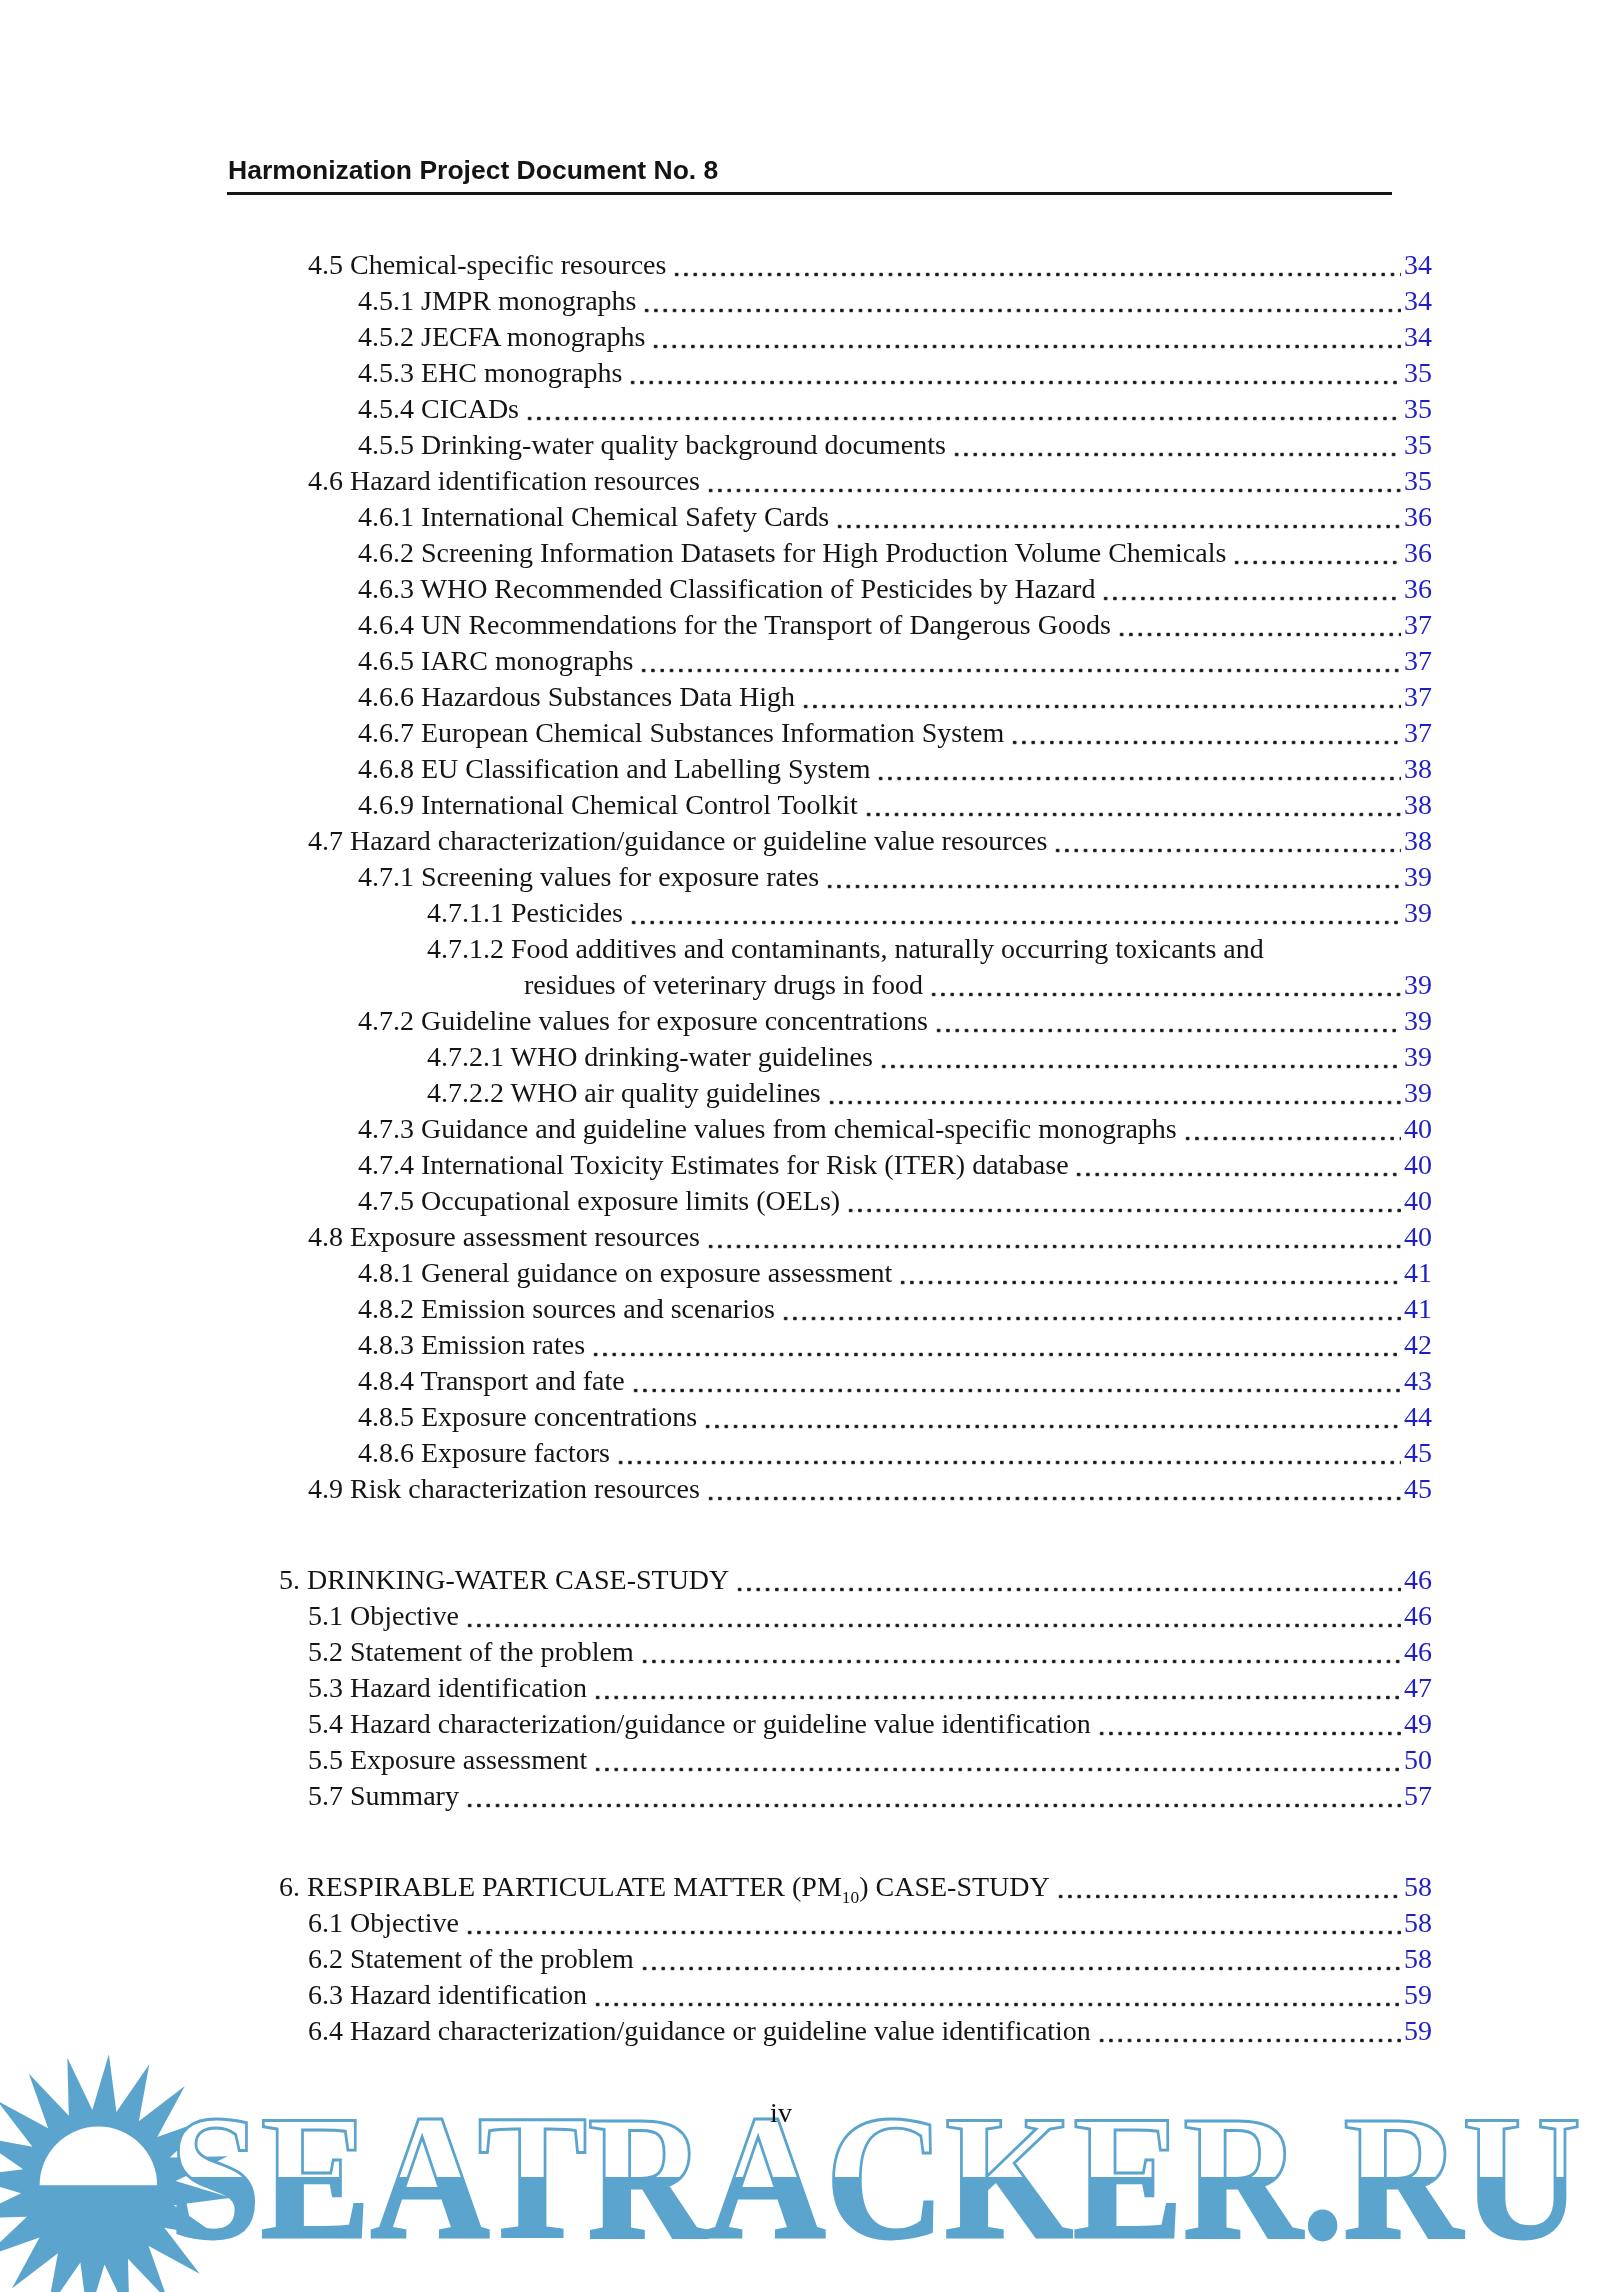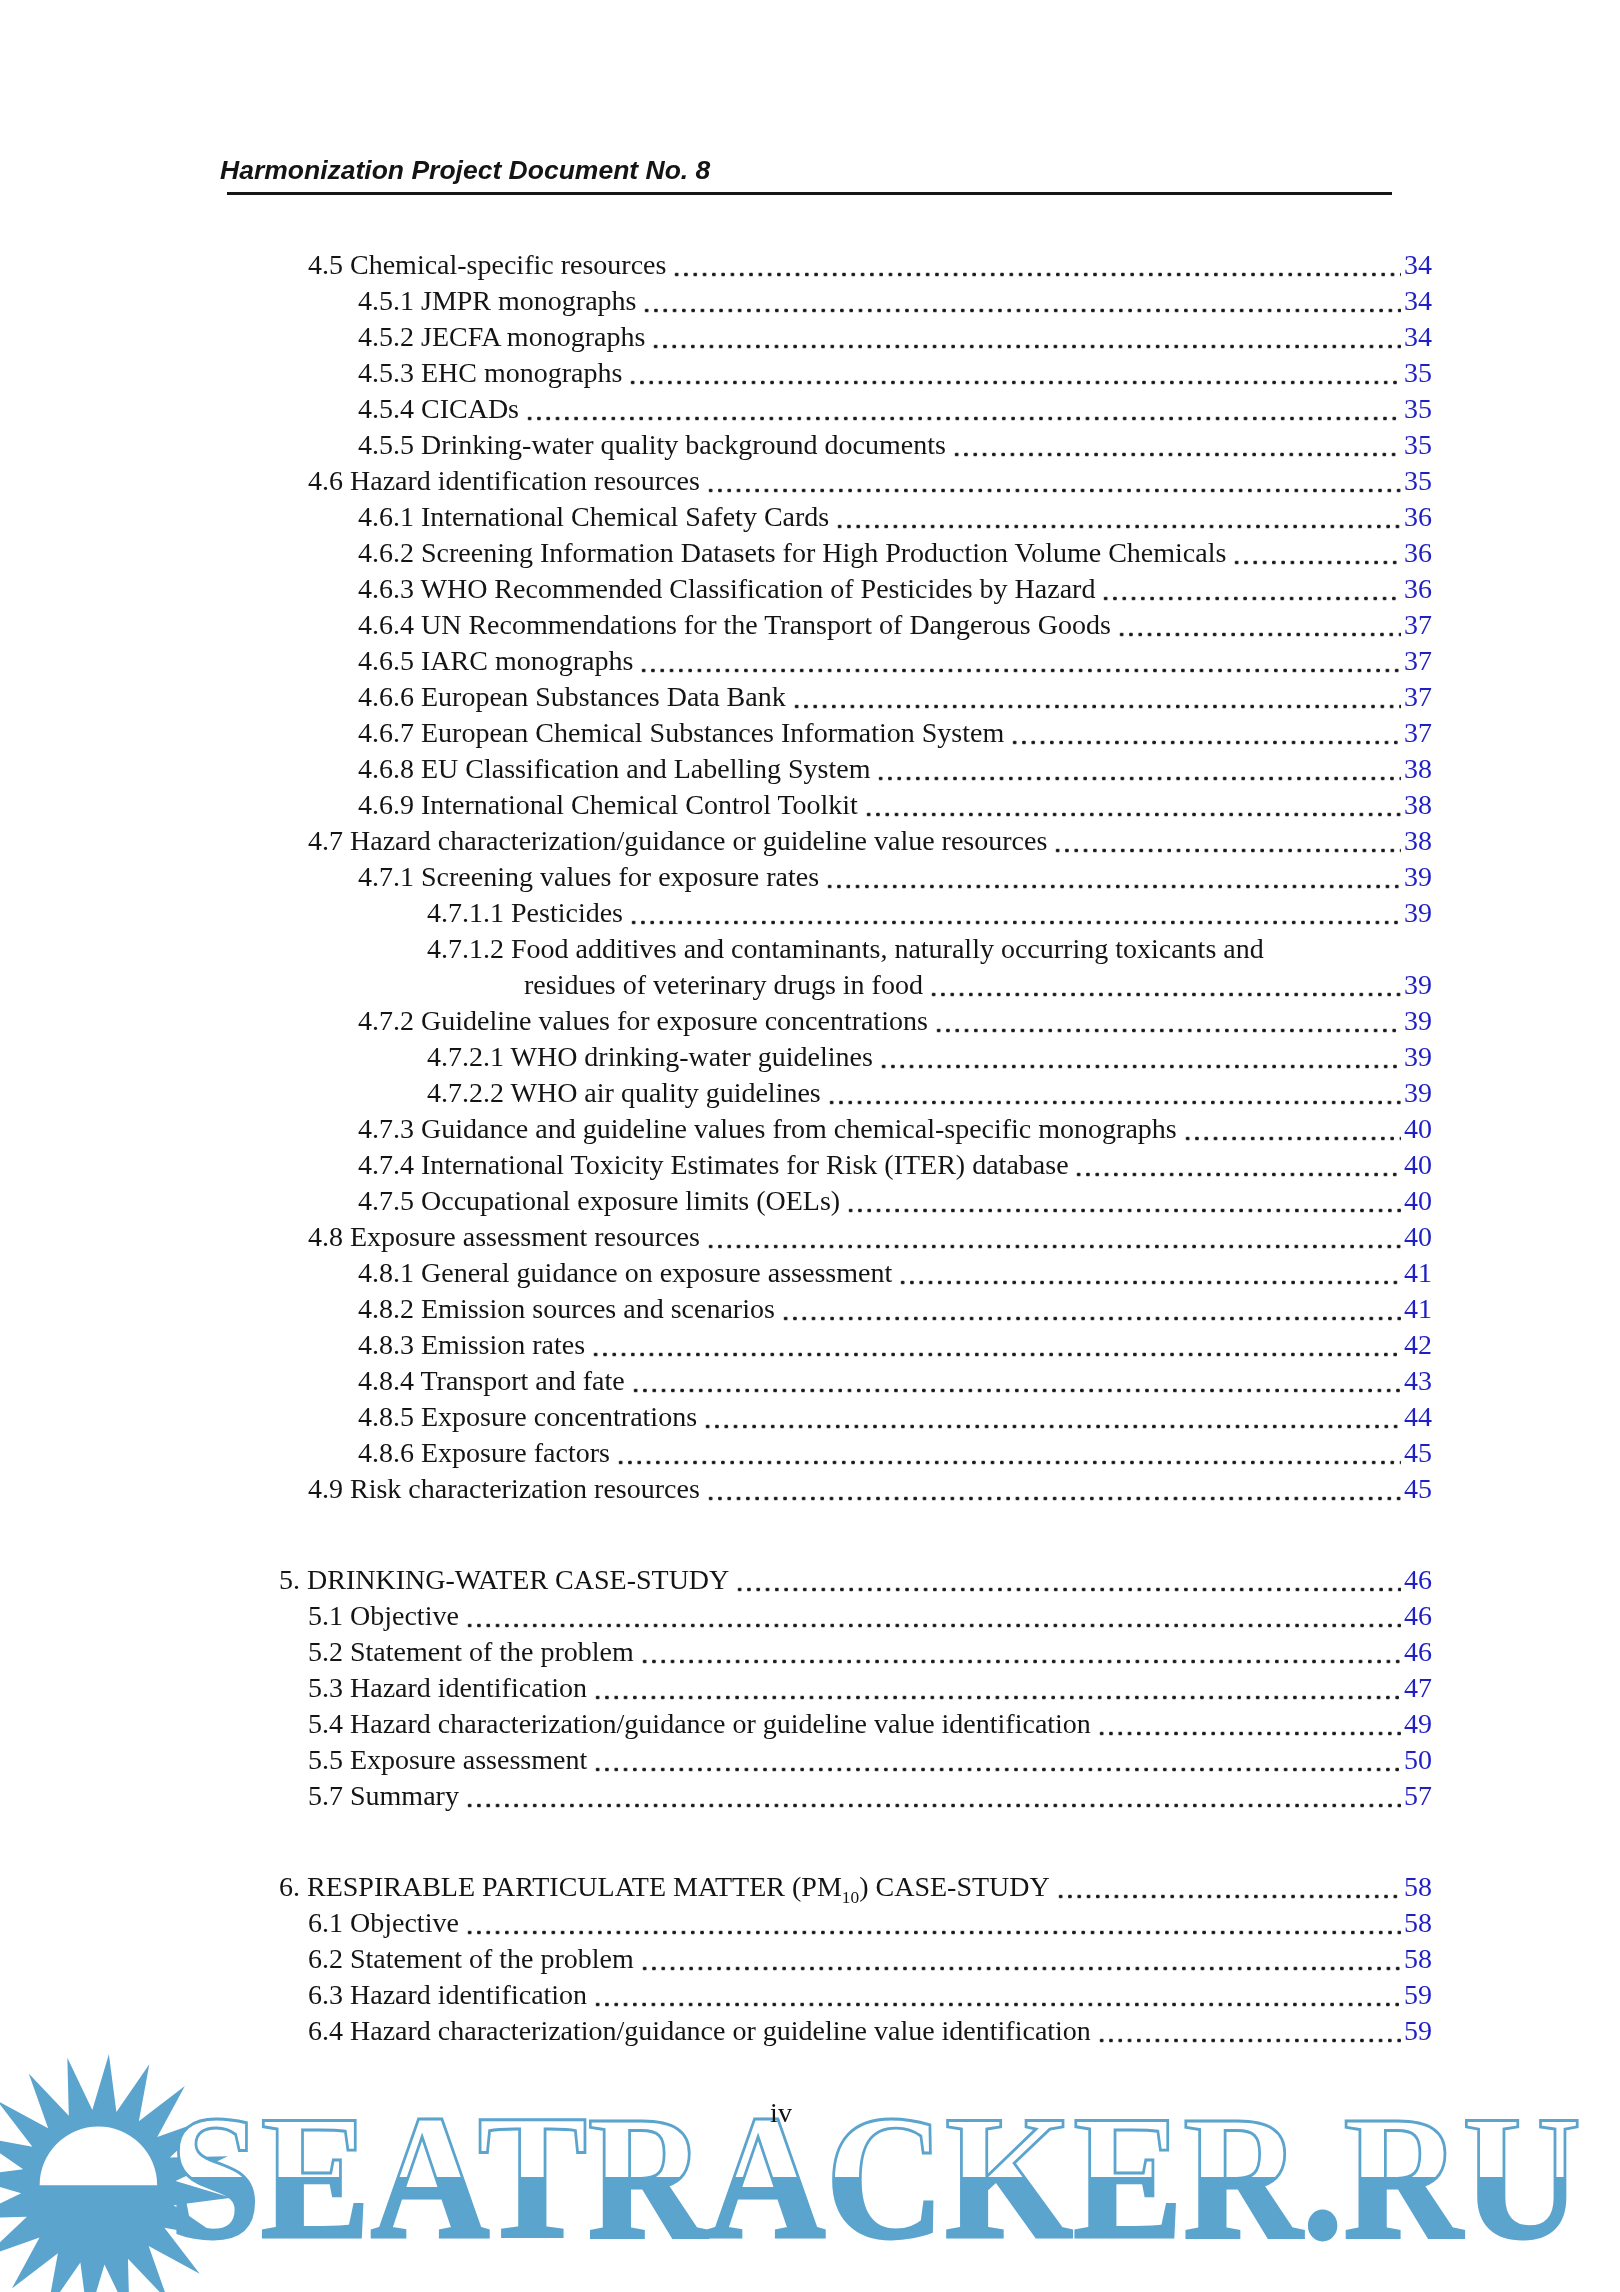--- a/index.html
+++ b/index.html
@@ -4,22 +4,22 @@
 <style>
   html,body { margin:0; padding:0; background:#888; }
   .page {
     position:relative; width:1620px; height:2293px; background:#ffffff;
     overflow:hidden; font-family:"Liberation Serif", serif; color:#141414;
     margin:0 auto;
   }
   :root { --link-blue:#1f1fc4; --wm-blue:#5ba4ce; --ink:#141414; }
 
   .header-title {
-    position:absolute; left:220px; top:155px;
-    font-family:"Liberation Sans", sans-serif; font-weight:bold; font-style:italic;
+    position:absolute; left:228px; top:155px;
+    font-family:"Liberation Sans", sans-serif; font-weight:bold; 
     font-size:26.5px; line-height:31px; color:var(--ink); white-space:nowrap;
   }
   .header-rule {
     position:absolute; left:227px; top:192px; width:1165px; height:2.9px;
     background:#161616;
   }
 
   .toc {
     position:absolute; left:232px; top:247px; width:1153px;
     font-size:28px; color:var(--ink);margin-left:47px;
@@ -117,21 +117,21 @@
         <span class="label lvl-l2">4.6.4 UN Recommendations for the Transport of Dangerous Goods</span>
         <span class="leader"></span>
         <span class="pagenum">37</span>
       </div>
       <div class="toc-row">
         <span class="label lvl-l2">4.6.5 IARC monographs</span>
         <span class="leader"></span>
         <span class="pagenum">37</span>
       </div>
       <div class="toc-row">
-        <span class="label lvl-l2">4.6.6 European Substances Data Bank</span>
+        <span class="label lvl-l2">4.6.6 Hazardous Substances Data High</span>
         <span class="leader"></span>
         <span class="pagenum">37</span>
       </div>
       <div class="toc-row">
         <span class="label lvl-l2">4.6.7 European Chemical Substances Information System</span>
         <span class="leader"></span>
         <span class="pagenum">37</span>
       </div>
       <div class="toc-row">
         <span class="label lvl-l2">4.6.8 EU Classification and Labelling System</span>

